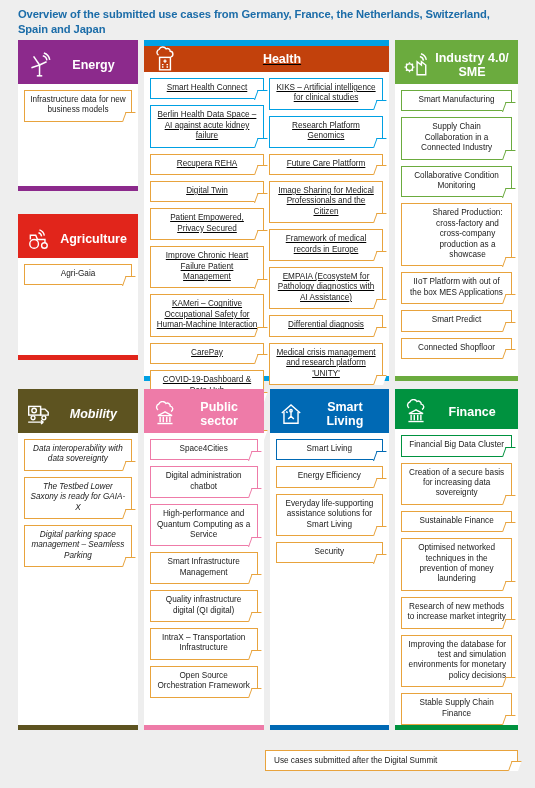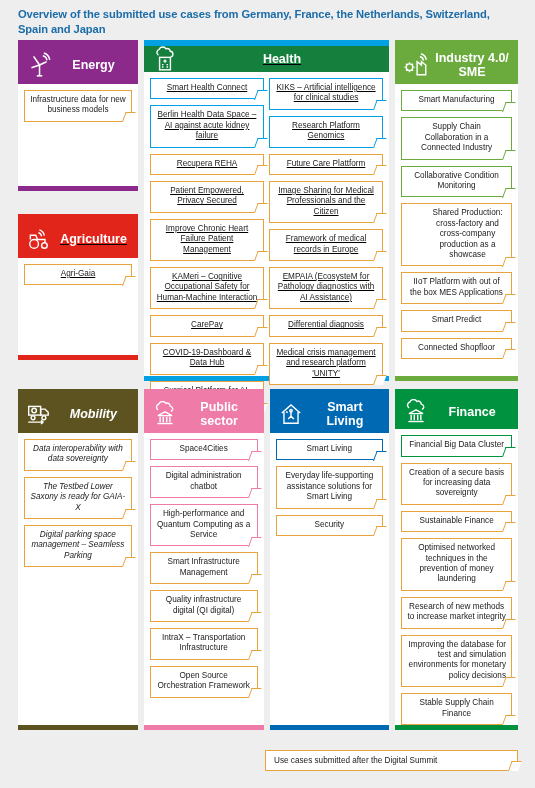--- a/index.html
+++ b/index.html
@@ -110,21 +110,21 @@
                 <div class="card" style="border-color: rgb(232, 163, 61);">
                   <span class="txt">Infrastructure data for new business models</span>
                   <span class="fold" style="border-left-color: rgb(232, 163, 61); border-top-color: rgb(232, 163, 61);"></span>
                 </div>
               </div>
             </div>
             <div class="botbar" style="background: rgb(140, 42, 140);"></div>
           </div>
           <div class="panel" style="width: 120px;">
             <div class="topbar" style="background: rgb(225, 37, 27);"></div>
-            <div class="panel-body" style="height: 135px; text-decoration: underline;">
+            <div class="panel-body" style="height: 135px;">
               <div class="phead" style="background: rgb(225, 37, 27);">
                 <span class="ico"><svg viewBox="0 0 24 24" fill="none" stroke="#fff" stroke-width="1.3">
                     <circle cx="7.5" cy="16.5" r="4"></circle>
                     <circle cx="17" cy="18" r="2.6"></circle>
                     <path d="M4 12.5V8.5h5l1.6 4"></path>
                     <path d="M9.5 12.5h8v3"></path>
                     <path d="M11.5 6.2a4 4 0 0 1 2.9 3.3M12.4 3.6a6.7 6.7 0 0 1 4.5 5.2"></path>
                   </svg></span>
                 <span class="ptitle">Agriculture</span>
               </div>
@@ -134,21 +134,21 @@
                   <span class="fold" style="border-left-color: rgb(232, 163, 61); border-top-color: rgb(232, 163, 61);"></span>
                 </div>
               </div>
             </div>
             <div class="botbar" style="background: rgb(225, 37, 27);"></div>
           </div>
         </div>
         <div class="panel" style="width: 245px;">
           <div class="topbar" style="background: rgb(0, 160, 227);"></div>
           <div class="panel-body" style="height: 330px;">
-            <div class="phead" style="background: #15803d; text-decoration: underline;">
+            <div class="phead" style="background: #c2410c; text-decoration: underline;">
               <span class="ico"><svg viewBox="0 0 24 24" fill="none" stroke="#fff" stroke-width="1.3">
                   <path d="M6 8.5a3 3 0 0 1 .6-5.4A3.6 3.6 0 0 1 13 2.6a2.6 2.6 0 0 1 3.8 2.3 2.6 2.6 0 0 1 .6 5.1"></path>
                   <rect x="7" y="10.5" width="10" height="11.5"></rect>
                   <path d="M12 12.5v3M10.5 14h3"></path>
                   <path d="M9.2 17.2h1.4M13.4 17.2h1.4M9.2 19.4h1.4M13.4 19.4h1.4"></path>
                 </svg></span>
               <span class="ptitle">Health</span>
             </div>
             <div class="cards">
               <div class="colwrap">
@@ -156,20 +156,24 @@
                   <div class="card" style="border-color: rgb(0, 160, 227);">
                     <span class="txt">Smart Health Connect</span>
                     <span class="fold" style="border-left-color: rgb(0, 160, 227); border-top-color: rgb(0, 160, 227);"></span>
                   </div>
                   <div class="card" style="border-color: rgb(0, 160, 227);">
                     <span class="txt">Berlin Health Data Space – AI against acute kidney failure</span>
                     <span class="fold" style="border-left-color: rgb(0, 160, 227); border-top-color: rgb(0, 160, 227);"></span>
                   </div>
                   <div class="card" style="border-color: rgb(232, 163, 61);">
                     <span class="txt">Recupera REHA</span>
+                    <span class="fold" style="border-left-color: rgb(232, 163, 61); border-top-color: rgb(232, 163, 61);"></span>
+                  </div>
+                  <div class="card" style="border-color: rgb(232, 163, 61);">
+                    <span class="txt">Digital Twin</span>
                     <span class="fold" style="border-left-color: rgb(232, 163, 61); border-top-color: rgb(232, 163, 61);"></span>
                   </div>
                   <div class="card" style="border-color: rgb(232, 163, 61);">
                     <span class="txt">Patient Empowered, Privacy Secured</span>
                     <span class="fold" style="border-left-color: rgb(232, 163, 61); border-top-color: rgb(232, 163, 61);"></span>
                   </div>
                   <div class="card" style="border-color: rgb(232, 163, 61);">
                     <span class="txt">Improve Chronic Heart Failure Patient Management</span>
                     <span class="fold" style="border-left-color: rgb(232, 163, 61); border-top-color: rgb(232, 163, 61);"></span>
                   </div>
@@ -363,20 +367,24 @@
                   <circle cx="12" cy="8.9" r="1.1"></circle>
                 </svg></span>
               <span class="ptitle">Smart Living</span>
             </div>
             <div class="cards">
               <div class="card" style="border-color: rgb(0, 105, 180);">
                 <span class="txt">Smart Living</span>
                 <span class="fold" style="border-left-color: rgb(0, 105, 180); border-top-color: rgb(0, 105, 180);"></span>
               </div>
               <div class="card" style="border-color: rgb(232, 163, 61);">
+                <span class="txt">Energy Efficiency</span>
+                <span class="fold" style="border-left-color: rgb(232, 163, 61); border-top-color: rgb(232, 163, 61);"></span>
+              </div>
+              <div class="card" style="border-color: rgb(232, 163, 61);">
                 <span class="txt">Everyday life-supporting assistance solutions for Smart Living</span>
                 <span class="fold" style="border-left-color: rgb(232, 163, 61); border-top-color: rgb(232, 163, 61);"></span>
               </div>
               <div class="card" style="border-color: rgb(232, 163, 61);">
                 <span class="txt">Security</span>
                 <span class="fold" style="border-left-color: rgb(232, 163, 61); border-top-color: rgb(232, 163, 61);"></span>
               </div>
             </div>
           </div>
           <div class="botbar" style="background: rgb(0, 105, 180);"></div>

